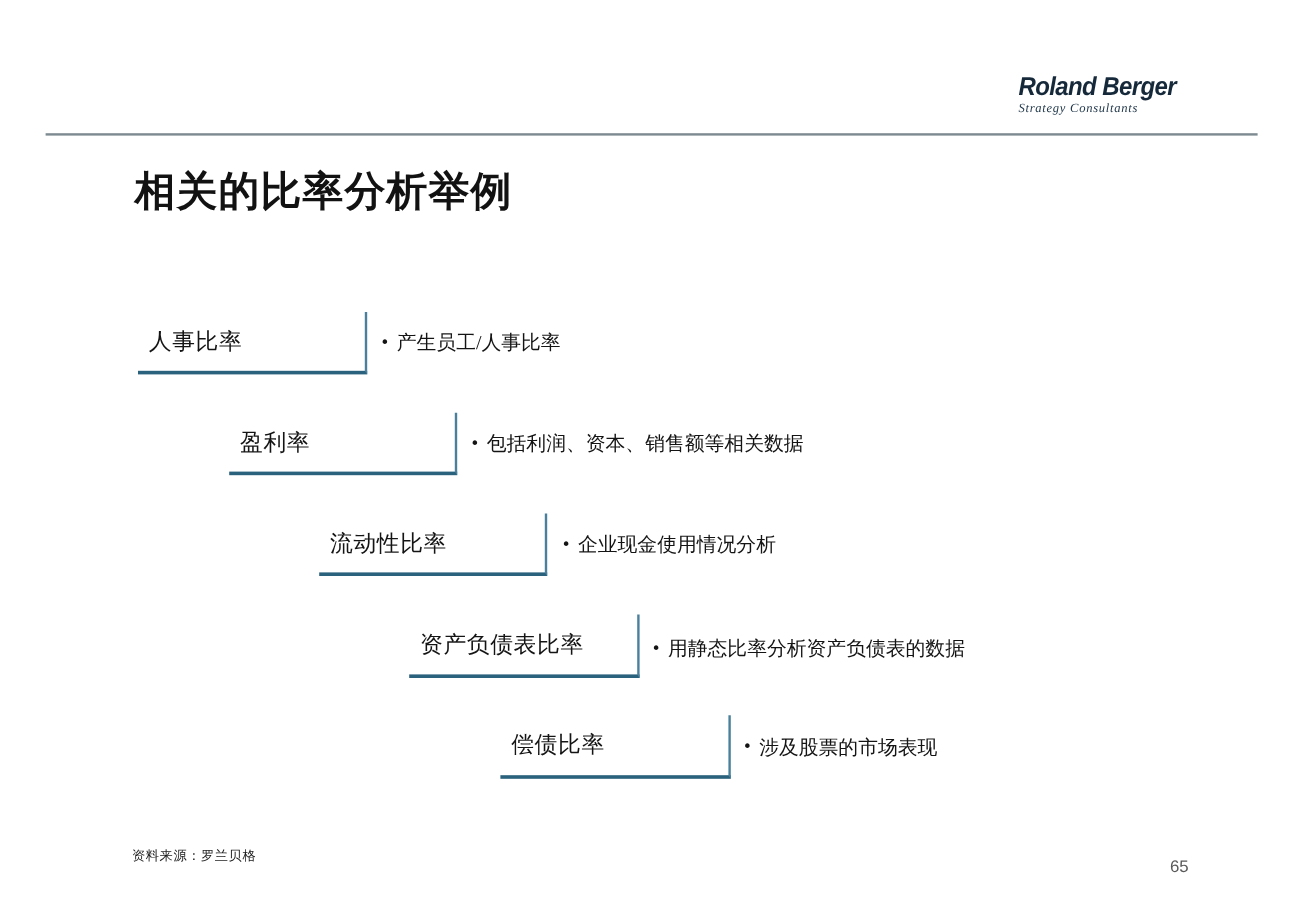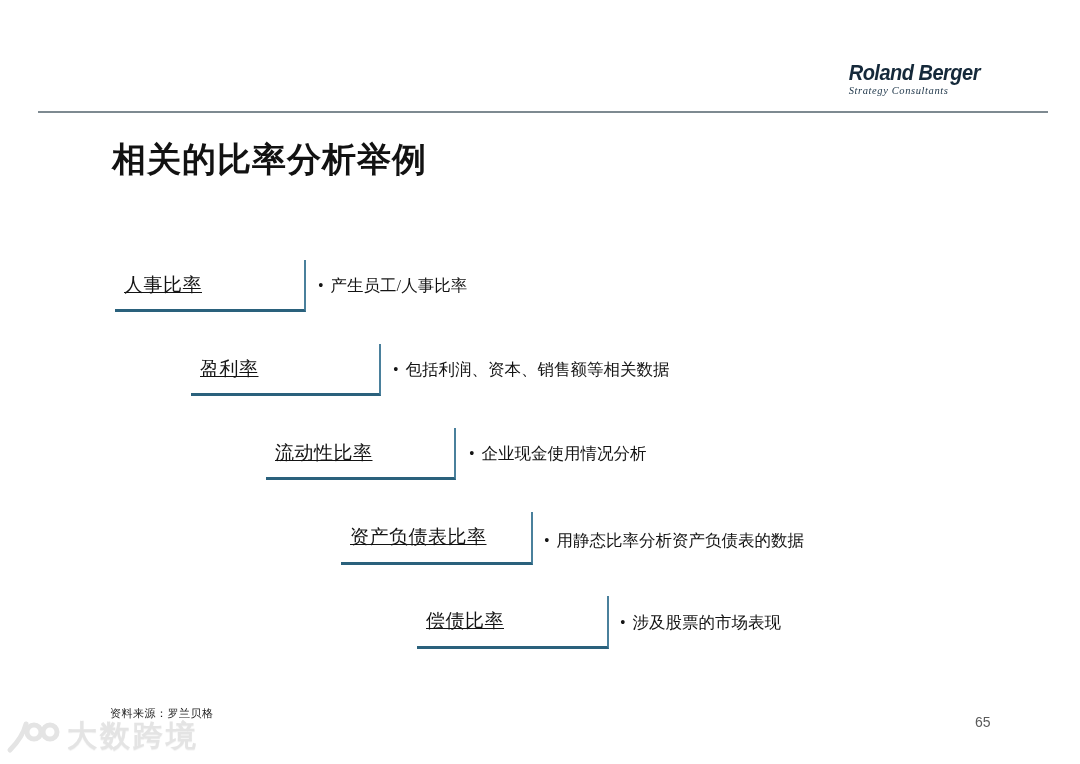--- a/index.html
+++ b/index.html
@@ -67,21 +67,20 @@
     border-right: 2px solid var(--accent-light);
     border-bottom: 3px solid var(--accent-dark);
     display: flex;
     align-items: center;
     padding-left: 9px;
   }
   .ratio-box .label {
     font-size: 19px;
     color: #141414;
     letter-spacing: 0.5px;
-    text-decoration: underline;
   }
   .ratio-desc {
     position: absolute;
     display: flex;
     align-items: center;
     font-size: 16.5px;
     color: #141414;
   }
   .ratio-desc .bullet {
     font-size: 16px;
@@ -209,26 +208,14 @@
   <div class="ratio-desc desc-5">
     <span class="bullet">•</span>
     <span>涉及股票的市场表现</span>
   </div>
 
   <div class="source-note">资料来源：罗兰贝格</div>
 
   <div class="page-number">65</div>
 
 
-  <div class="dashu-watermark">
-    <span style="display:inline-block; line-height:0;">
-      <svg width="56" height="34" viewBox="0 0 56 34" xmlns="http://www.w3.org/2000/svg">
-        <g fill="none" stroke="#e4e4e4" stroke-width="5" stroke-linecap="round">
-          <path d="M6 30 C14 22 20 12 22 4"></path>
-          <circle cx="30" cy="12" r="7"></circle>
-          <circle cx="46" cy="12" r="7"></circle>
-        </g>
-      </svg>
-    </span>
-    <span class="ds-text">大数跨境</span>
-  </div>
 
 </div>
 
 </body></html>

